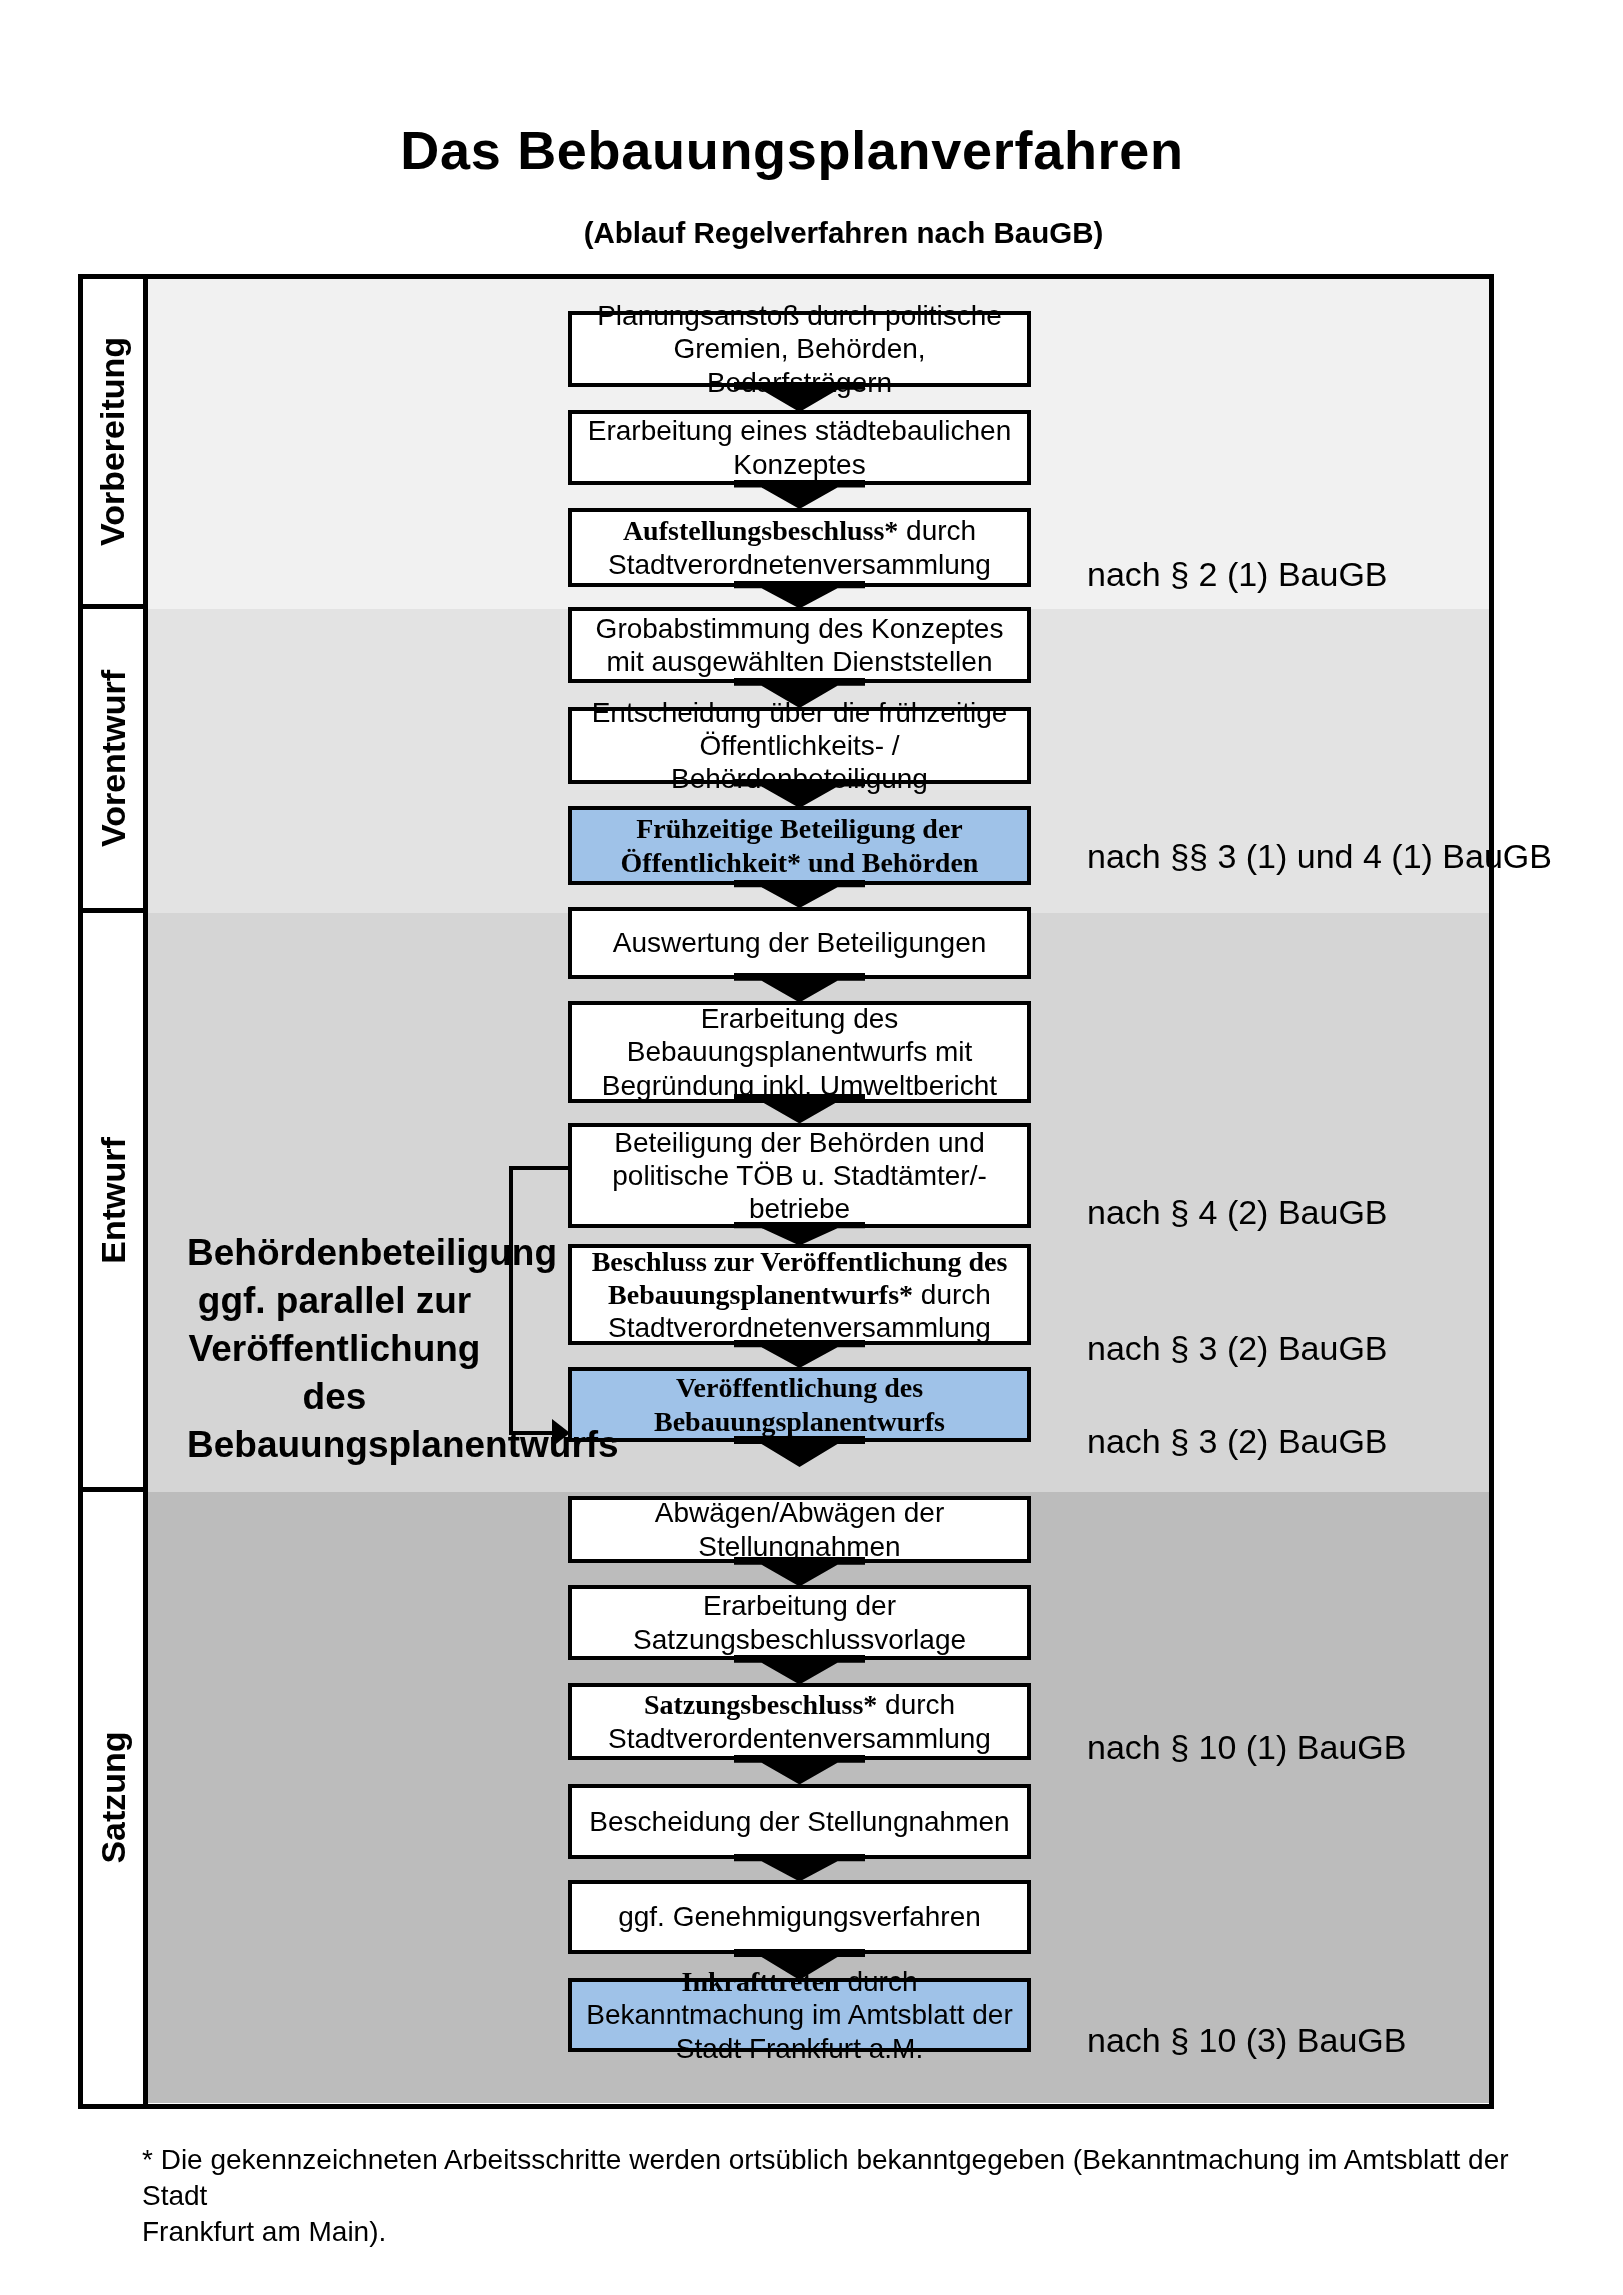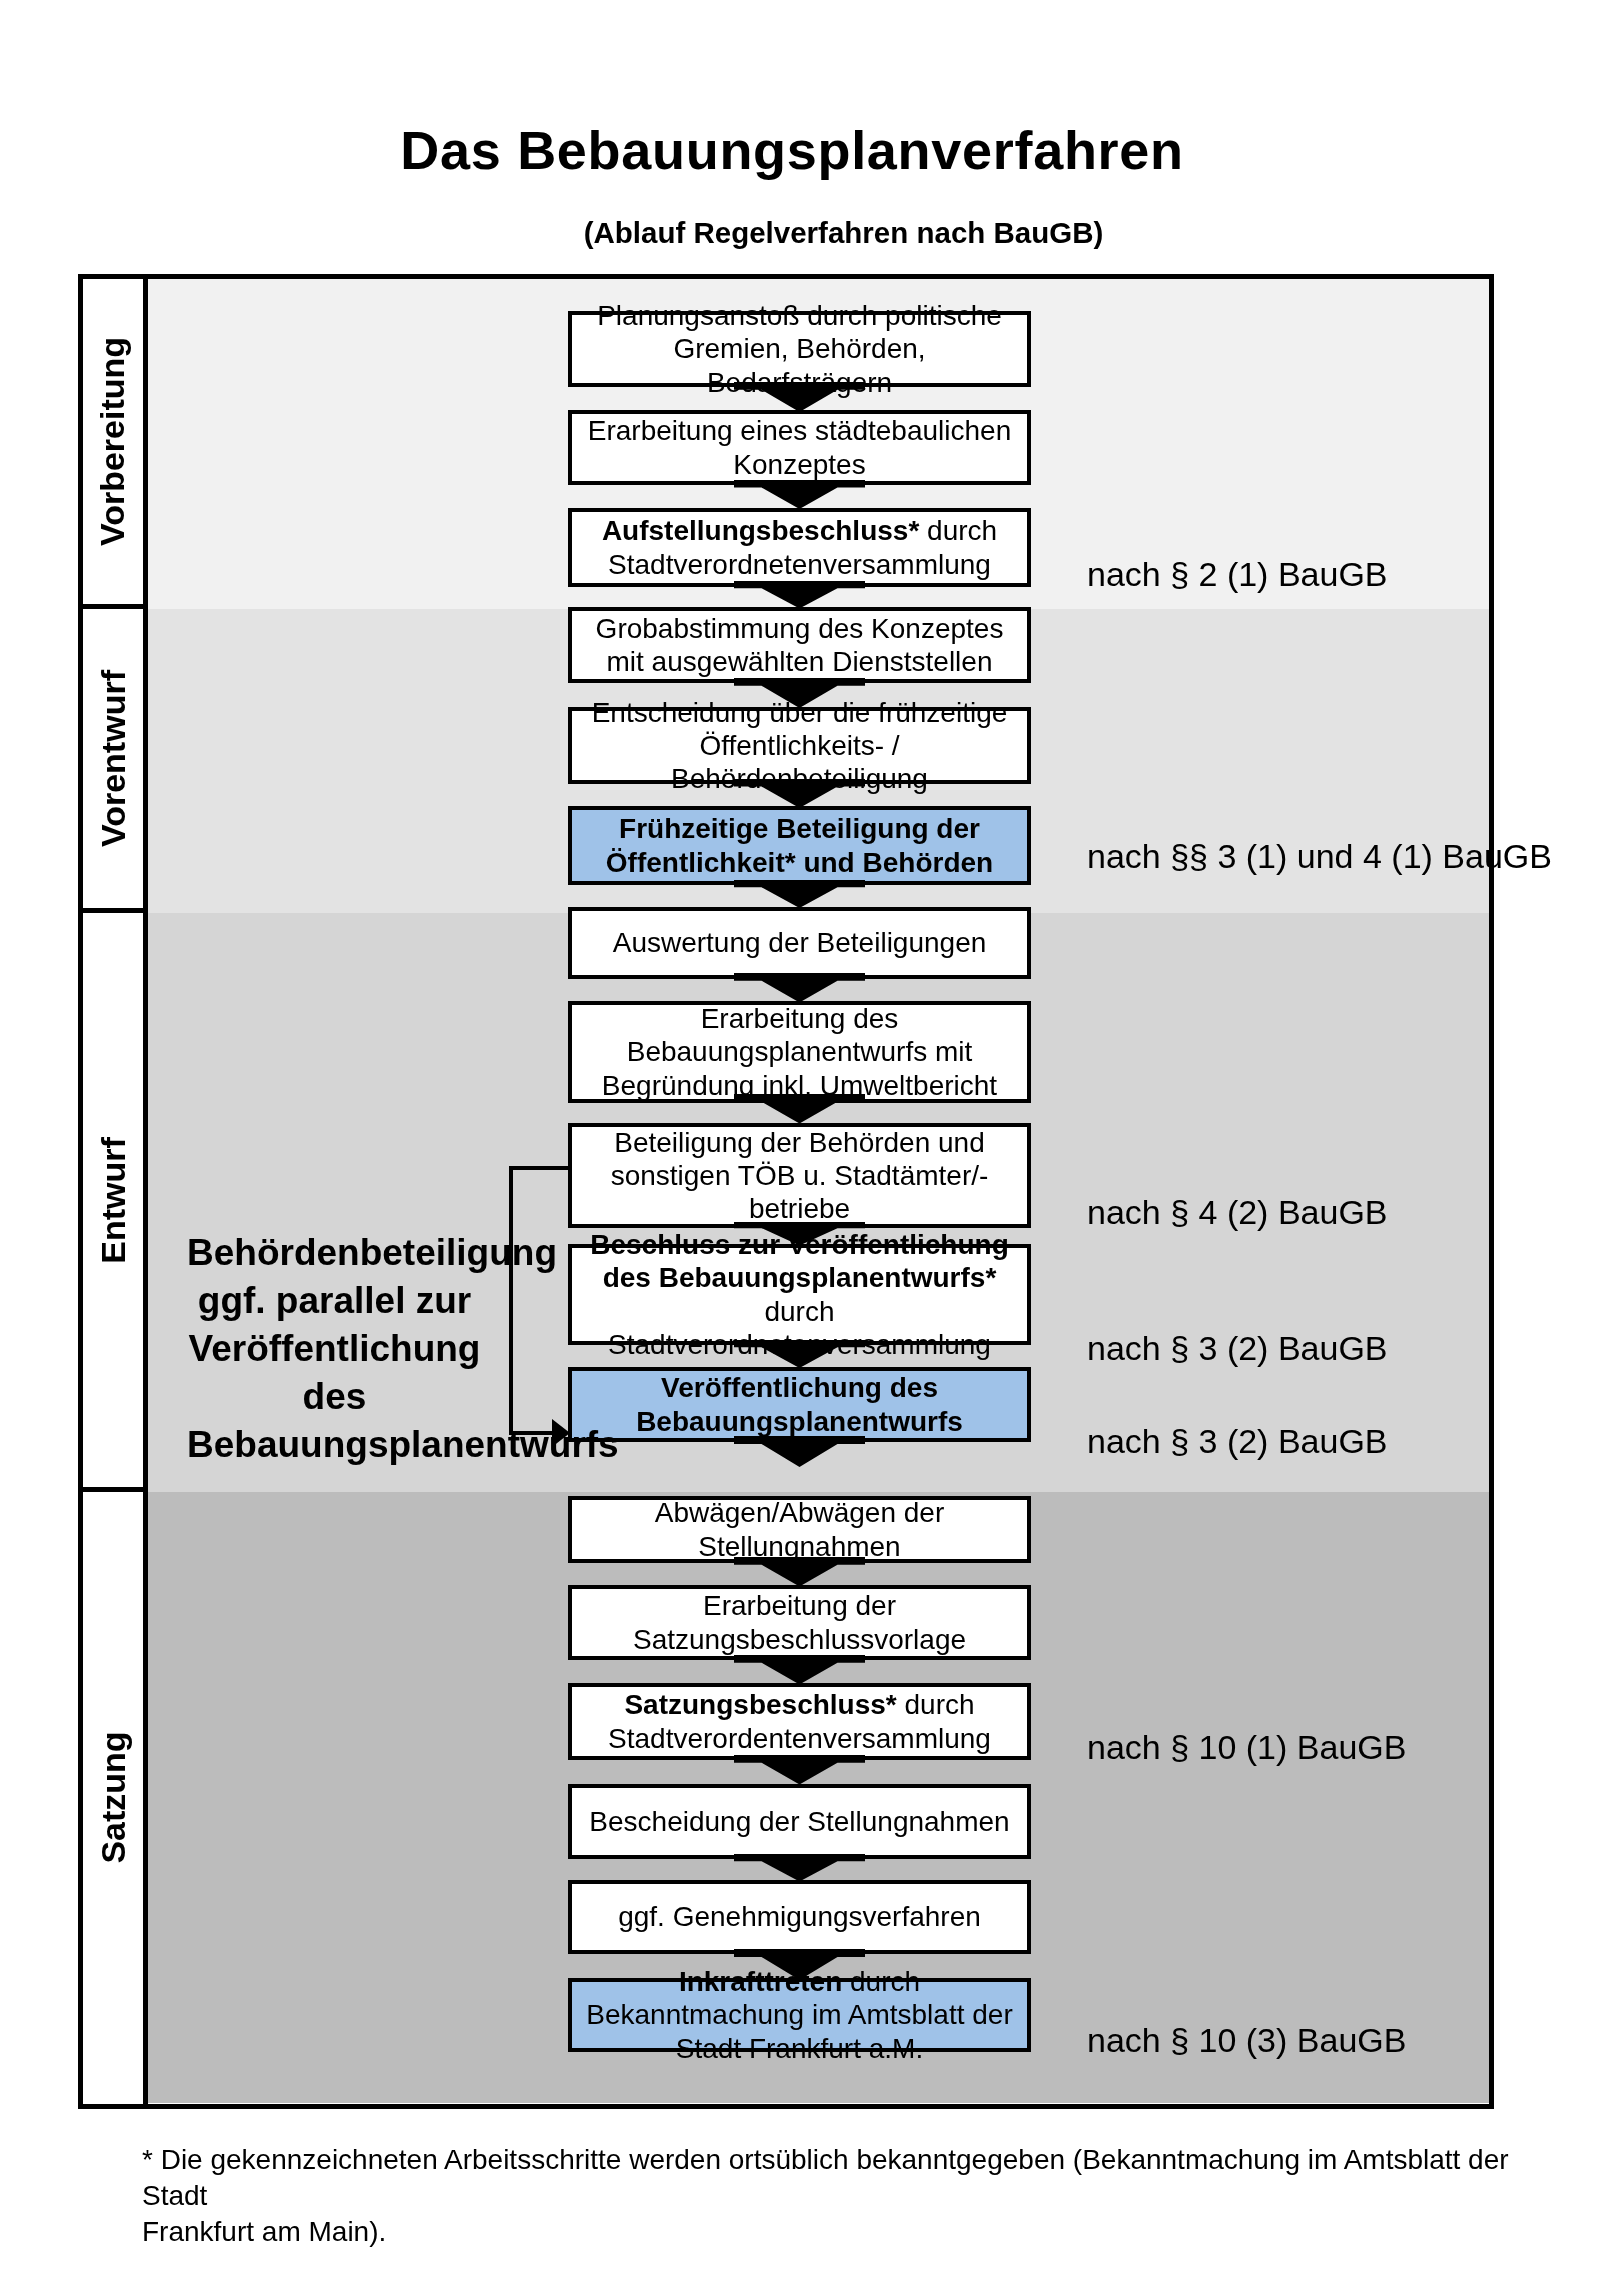--- a/index.html
+++ b/index.html
@@ -61,21 +61,21 @@
     left: 568px; width: 463px;
     box-sizing: border-box;
     border: 4.6px solid #000;
     background: #ffffff;
     display: flex; align-items: center; justify-content: center;
     text-align: center;
     font-size: 28px; line-height: 1.18;
     padding: 1.3px 11.8px;
   }
   .step.highlight { background: var(--highlight-blue, #9fc2e8); }
-  .step .b { font-weight: bold; }
+  .step .b { font-weight: bold; font-family: Liberation Serif, serif; }
 
   .arrow {
     left: 734px; width: 131px;
     background: #000;
     clip-path: polygon(0 0, 100% 0, 100% 26%, 79% 26%, 50% 100%, 21% 26%, 0 26%);
   }
 
   .annotation {
     left: 1087px; width: 393px;
     font-size: 34px;
@@ -151,21 +151,21 @@
   <div class="abs step highlight" style="top:806px;height:79px">
     <div><span class="b">Frühzeitige Beteiligung der Öffentlichkeit* und Behörden</span><span></span></div>
   </div>
   <div class="abs step" style="top:907px;height:72px">
     <div><span class="b"></span><span>Auswertung der Beteiligungen</span></div>
   </div>
   <div class="abs step" style="top:1001px;height:102px">
     <div><span class="b"></span><span>Erarbeitung des Bebauungsplanentwurfs mit Begründung inkl. Umweltbericht</span></div>
   </div>
   <div class="abs step" style="top:1123px;height:105px">
-    <div><span class="b"></span><span>Beteiligung der Behörden und sonstigen TÖB u. Stadtämter/-betriebe</span></div>
+    <div><span class="b"></span><span>Beteiligung der Behörden und politische TÖB u. Stadtämter/-betriebe</span></div>
   </div>
   <div class="abs step" style="top:1244px;height:101px">
     <div><span class="b">Beschluss zur Veröffentlichung des Bebauungsplanentwurfs*</span><span> durch Stadtverordnetenversammlung</span></div>
   </div>
   <div class="abs step highlight" style="top:1367px;height:75px">
     <div><span class="b">Veröffentlichung des Bebauungsplanentwurfs</span><span></span></div>
   </div>
   <div class="abs step" style="top:1496px;height:67px">
     <div><span class="b"></span><span>Abwägen/Abwägen der Stellungnahmen</span></div>
   </div>

